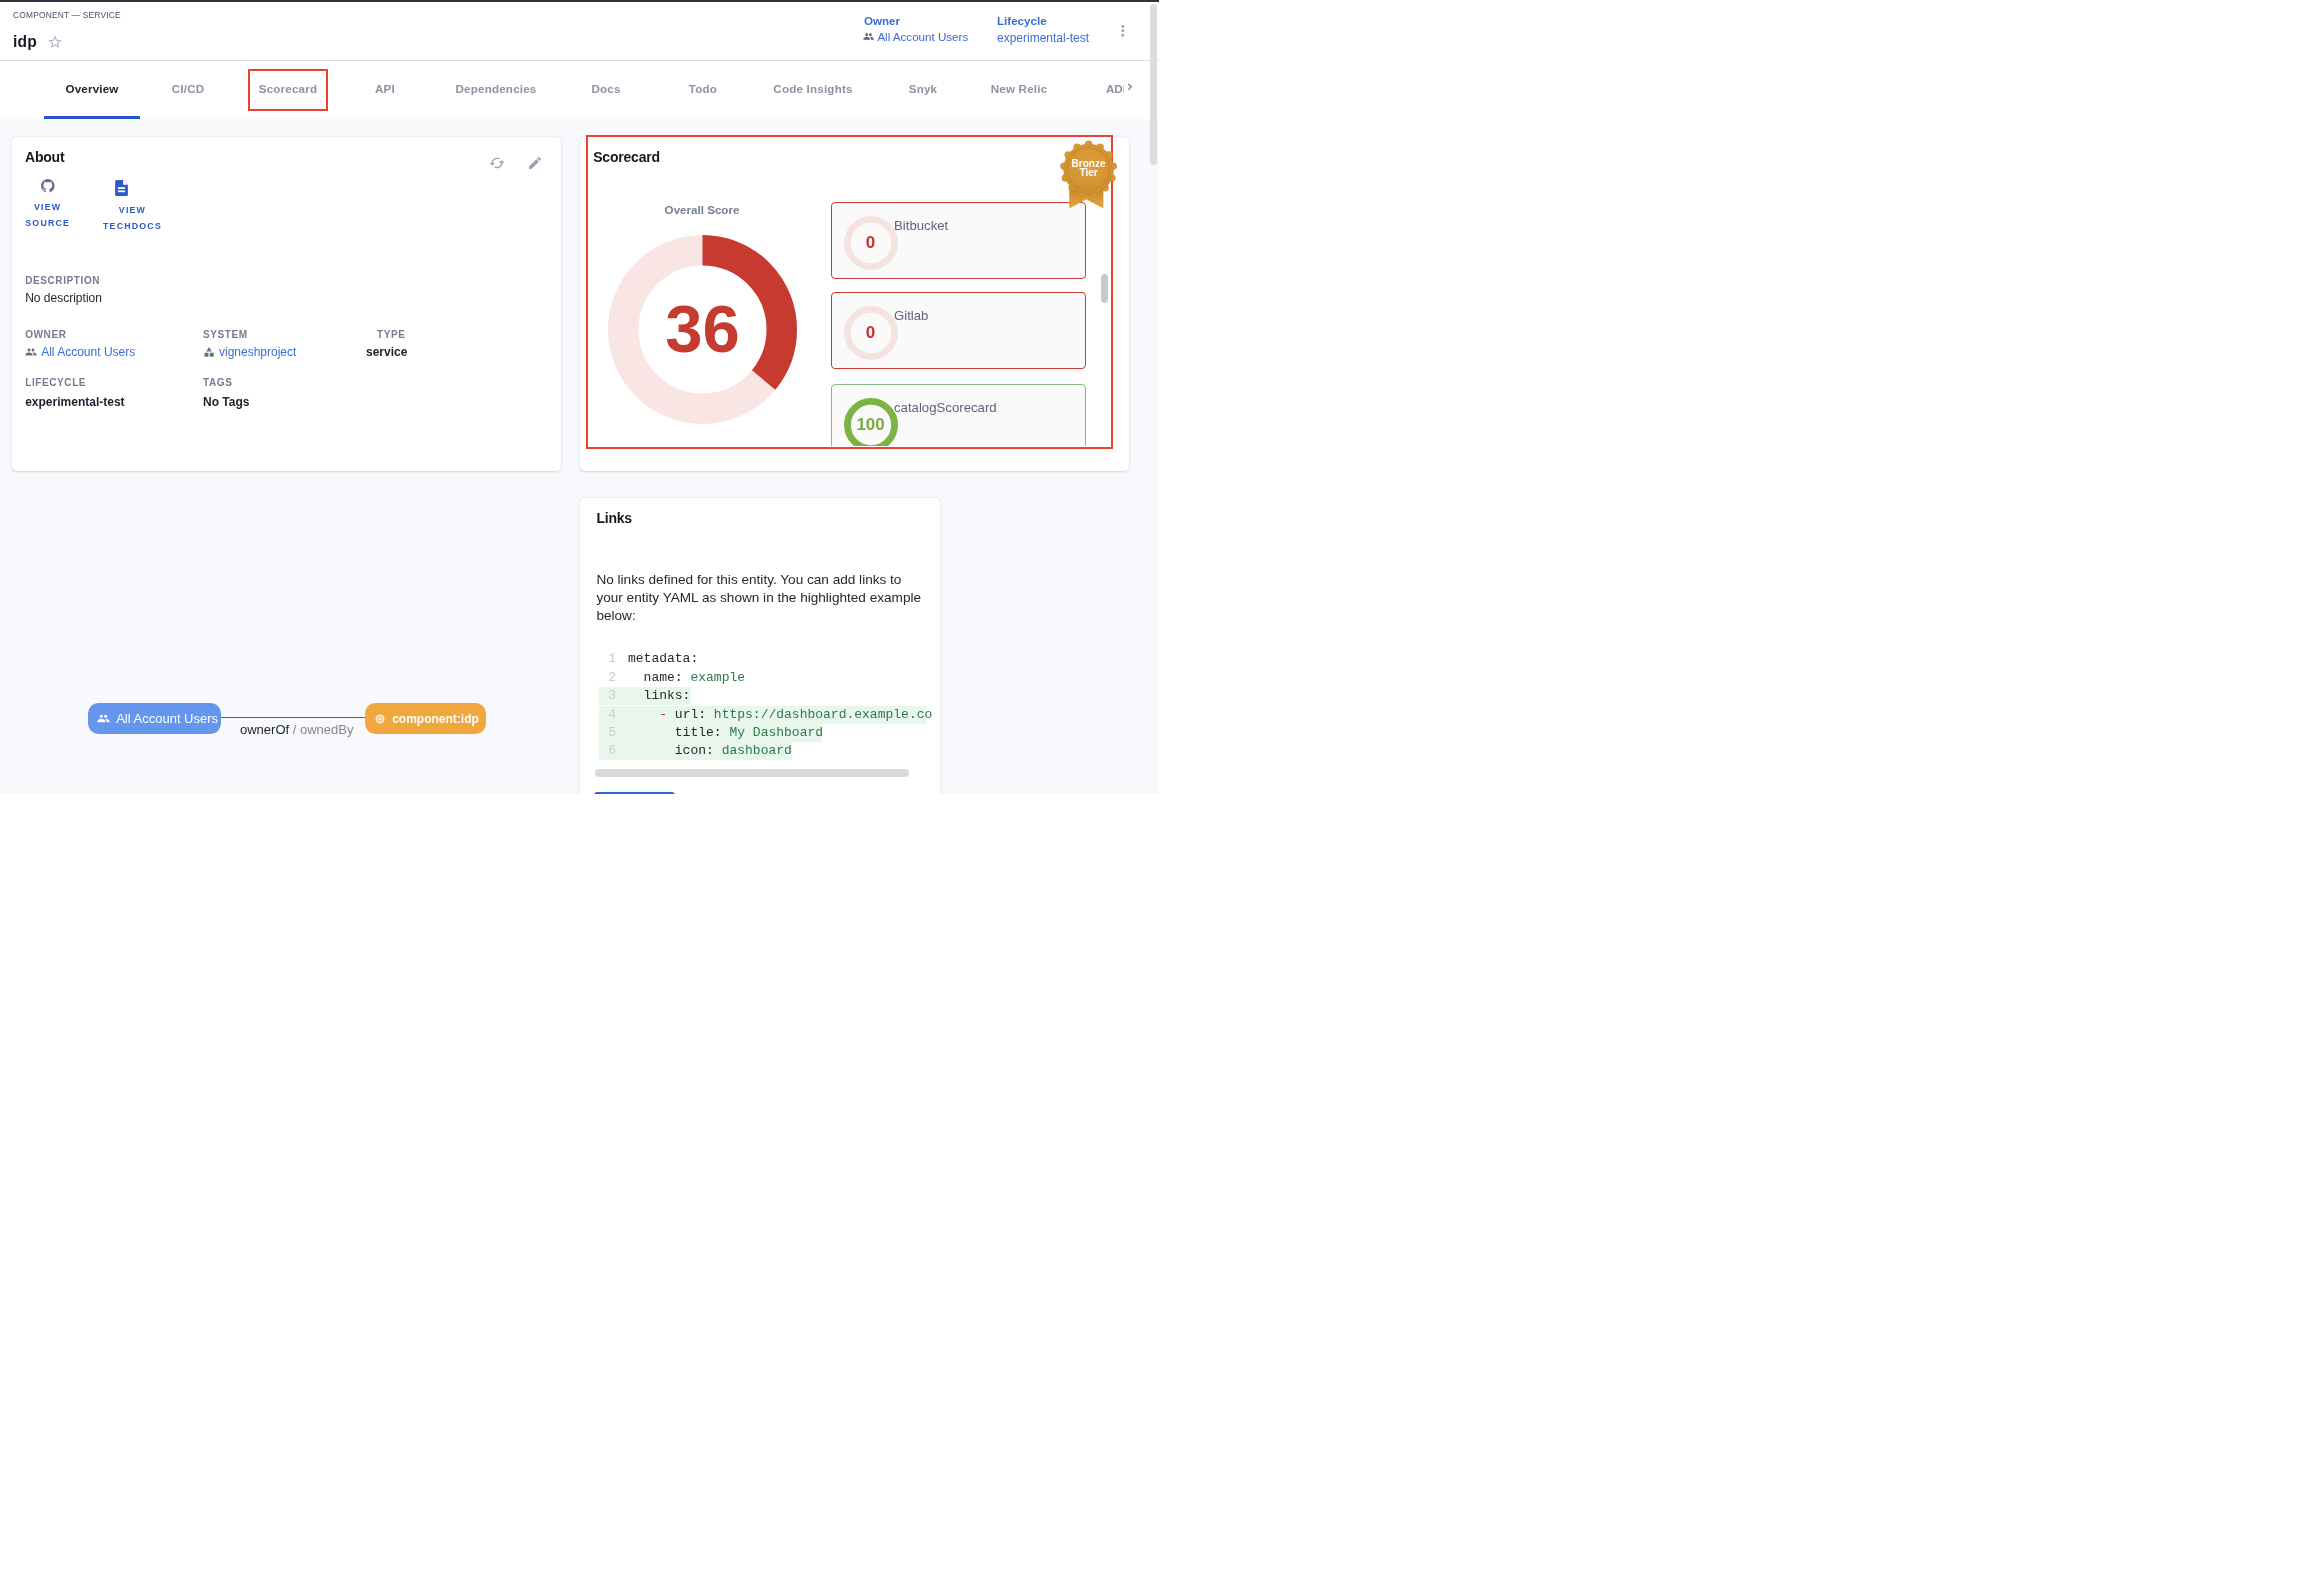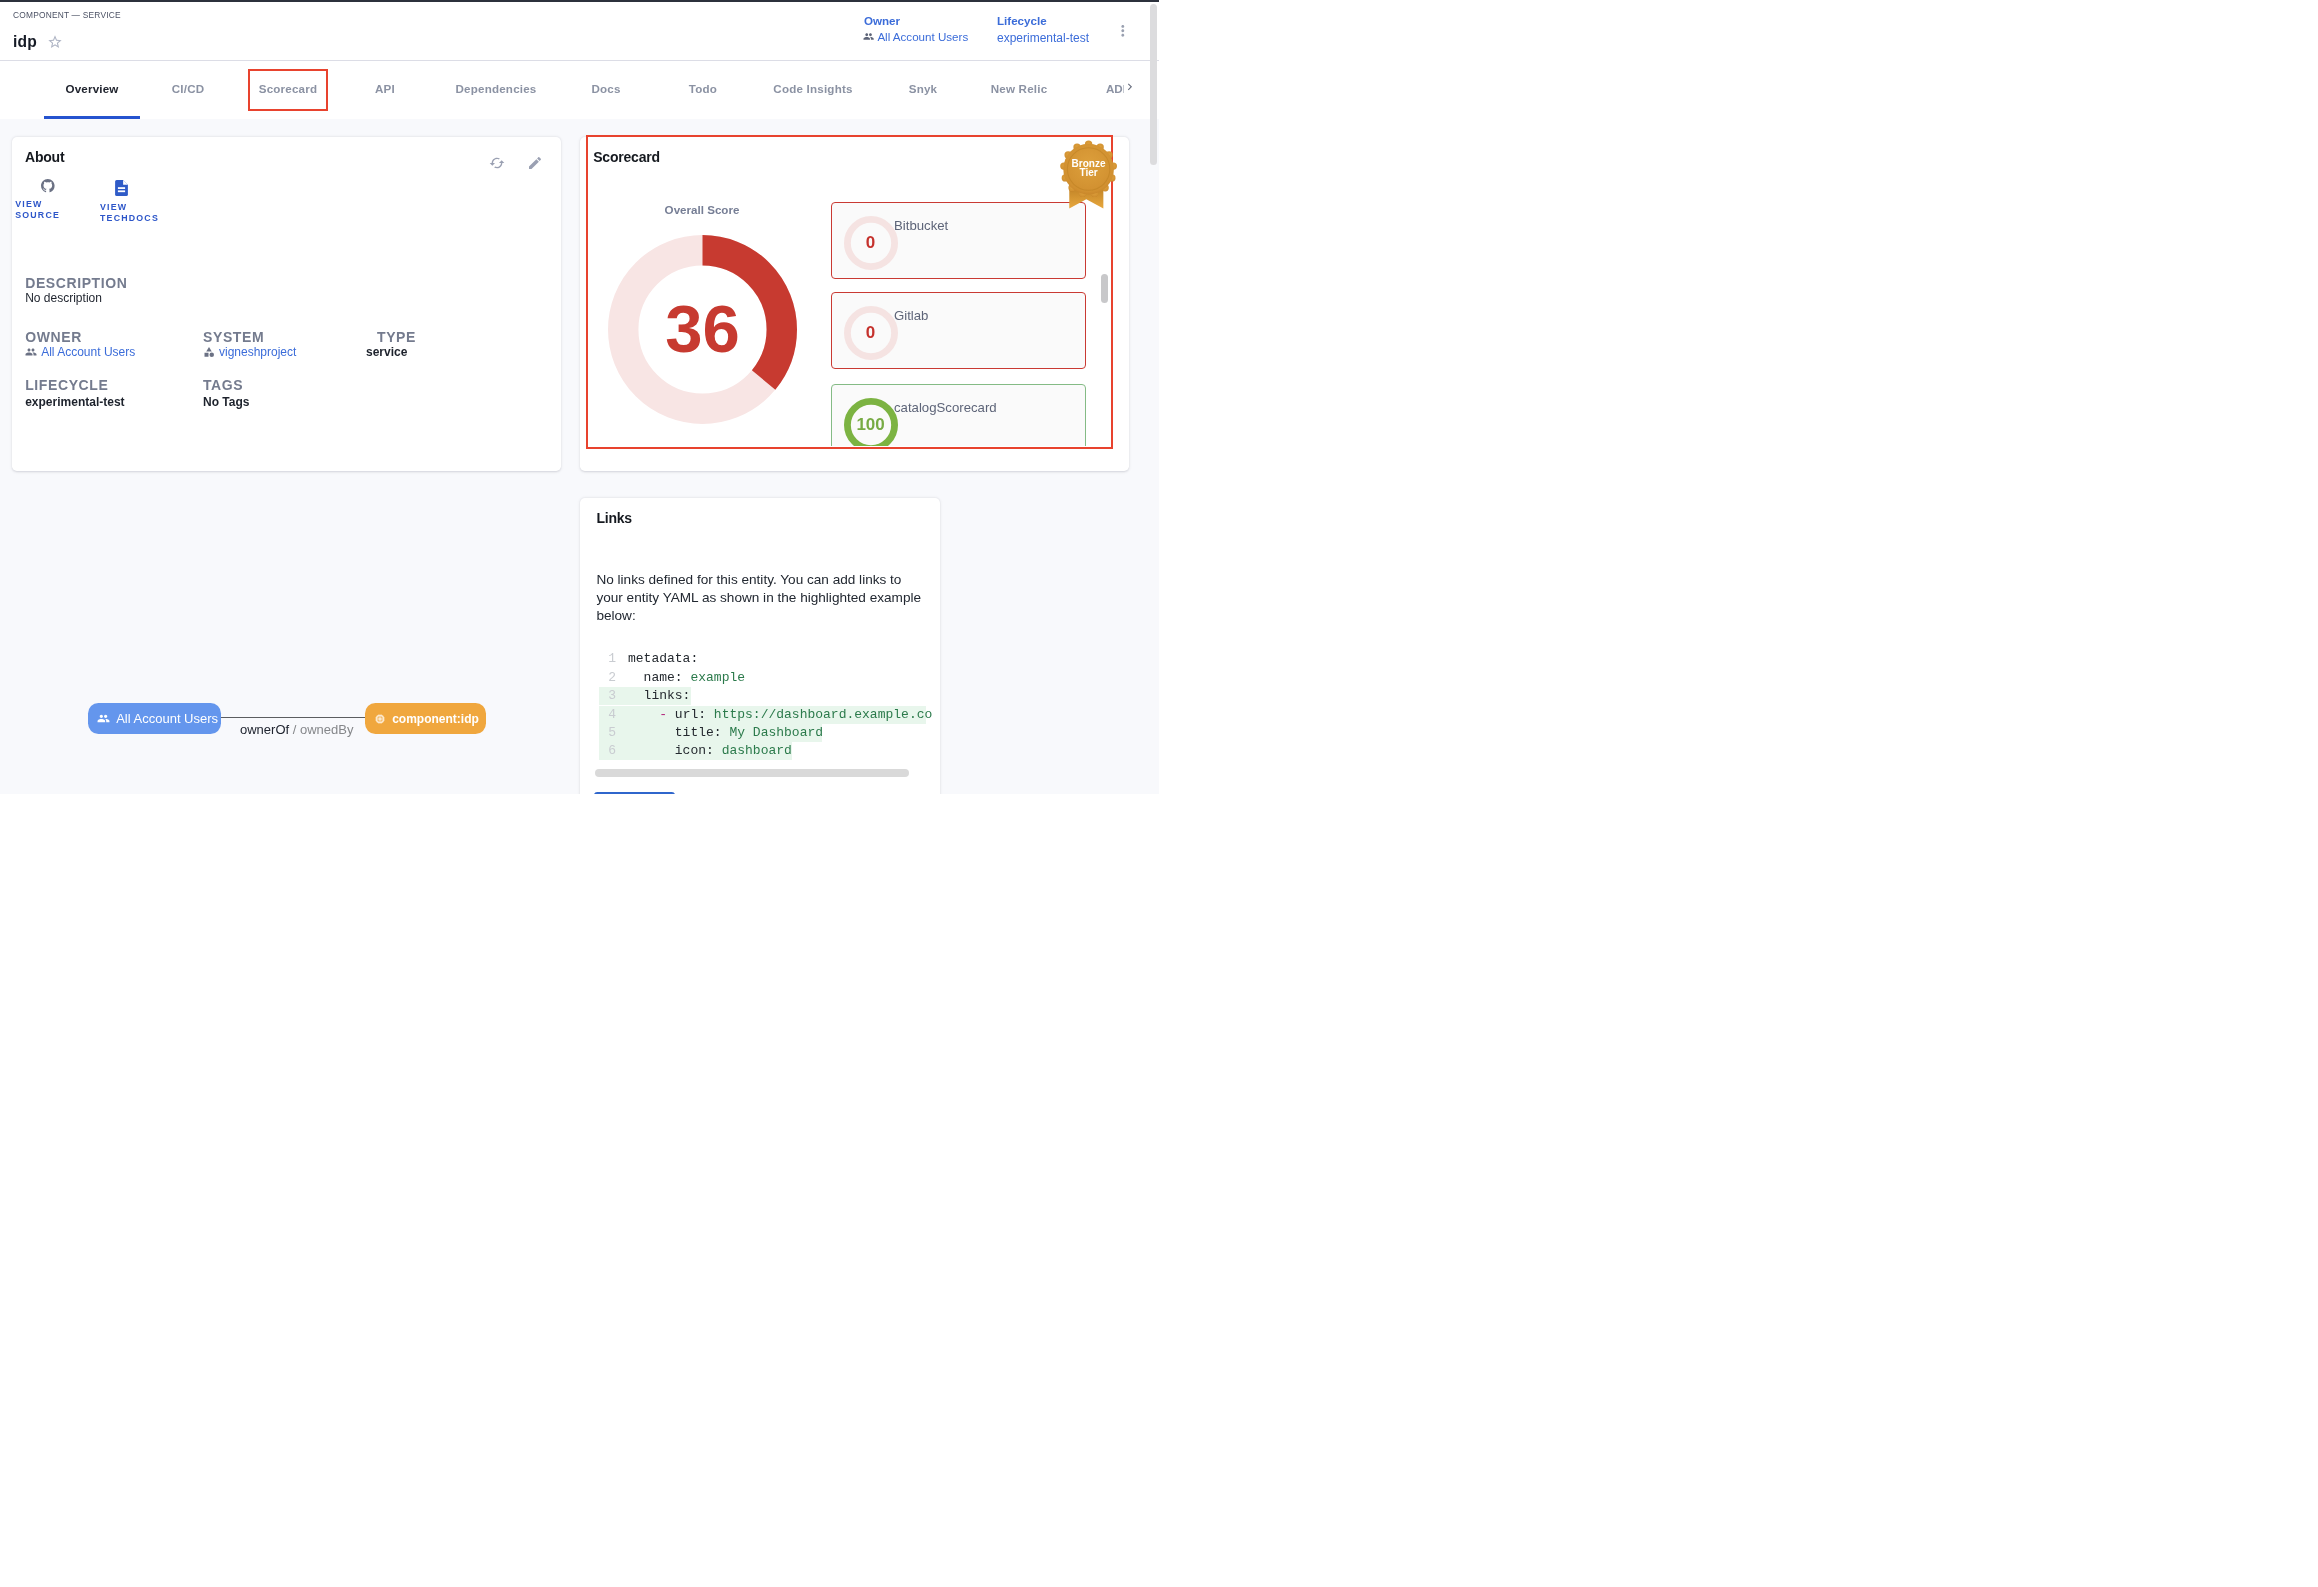--- a/index.html
+++ b/index.html
@@ -26,25 +26,25 @@
   .chev { position:absolute; left:1123px; top:19px; }
 
   .content { position:absolute; left:0; top:119px; width:1159px; height:675px; background:#f8f9fc; }
   .card { position:absolute; background:#fff; border-radius:4.8px; box-shadow:0 0.8px 3.2px rgba(25,30,50,0.10), 0 0.8px 1.6px rgba(25,30,50,0.08); }
   .card-title { position:absolute; font-size:14px; font-weight:700; color:#15191f; letter-spacing:-0.2px; }
   .about { left:12px; top:18.4px; width:549px; height:334px; }
   .score { left:580px; top:18.4px; width:549px; height:334px; }
   .rel   { left:12px; top:378px; width:549px; height:417px; }
   .links { left:580px; top:379px; width:360px; height:417px; }
 
-  .lbl { position:absolute; font-size:14px; font-weight:700; letter-spacing:0.6px; color:#747b8e; }
+  .lbl { position:absolute; font-size:10px; font-weight:700; letter-spacing:0.6px; color:#747b8e; }
   .val { position:absolute; font-size:12px; color:#1d222c; }
   .val.b { font-weight:700; }
   .bluelink { color:#3b6cd9; }
-  .viewbtn { position:absolute; font-size:8.8px; font-weight:700; letter-spacing:1.2px; color:#2d56c9; line-height:11px; }
+  .viewbtn { position:absolute; text-align:center; font-size:8.8px; font-weight:700; letter-spacing:1.2px; color:#2d56c9; line-height:16px; }
 
   .annot { position:absolute; left:586px; top:16px; width:527px; height:314px; border:2.4px solid #e8432e; z-index:5; }
   .sc-box { position:absolute; left:251px; width:255px; border-radius:4px; background:#fafafa; }
   .sc-box.red { border:0.8px solid #c93a33; }
   .sc-box.green { border:0.8px solid #84bb85; }
   .sc-label { position:absolute; left:62px; font-size:13.2px; color:#5d6478; }
   .ringnum { position:absolute; text-align:center; font-weight:700; }
 
   .pill { position:absolute; top:702px; height:31px; border-radius:10.4px; color:#fff; font-size:12.4px; display:flex; align-items:center; z-index:2; }
   .scrollthumb { position:absolute; border-radius:4px; background:#dcdcde; }

